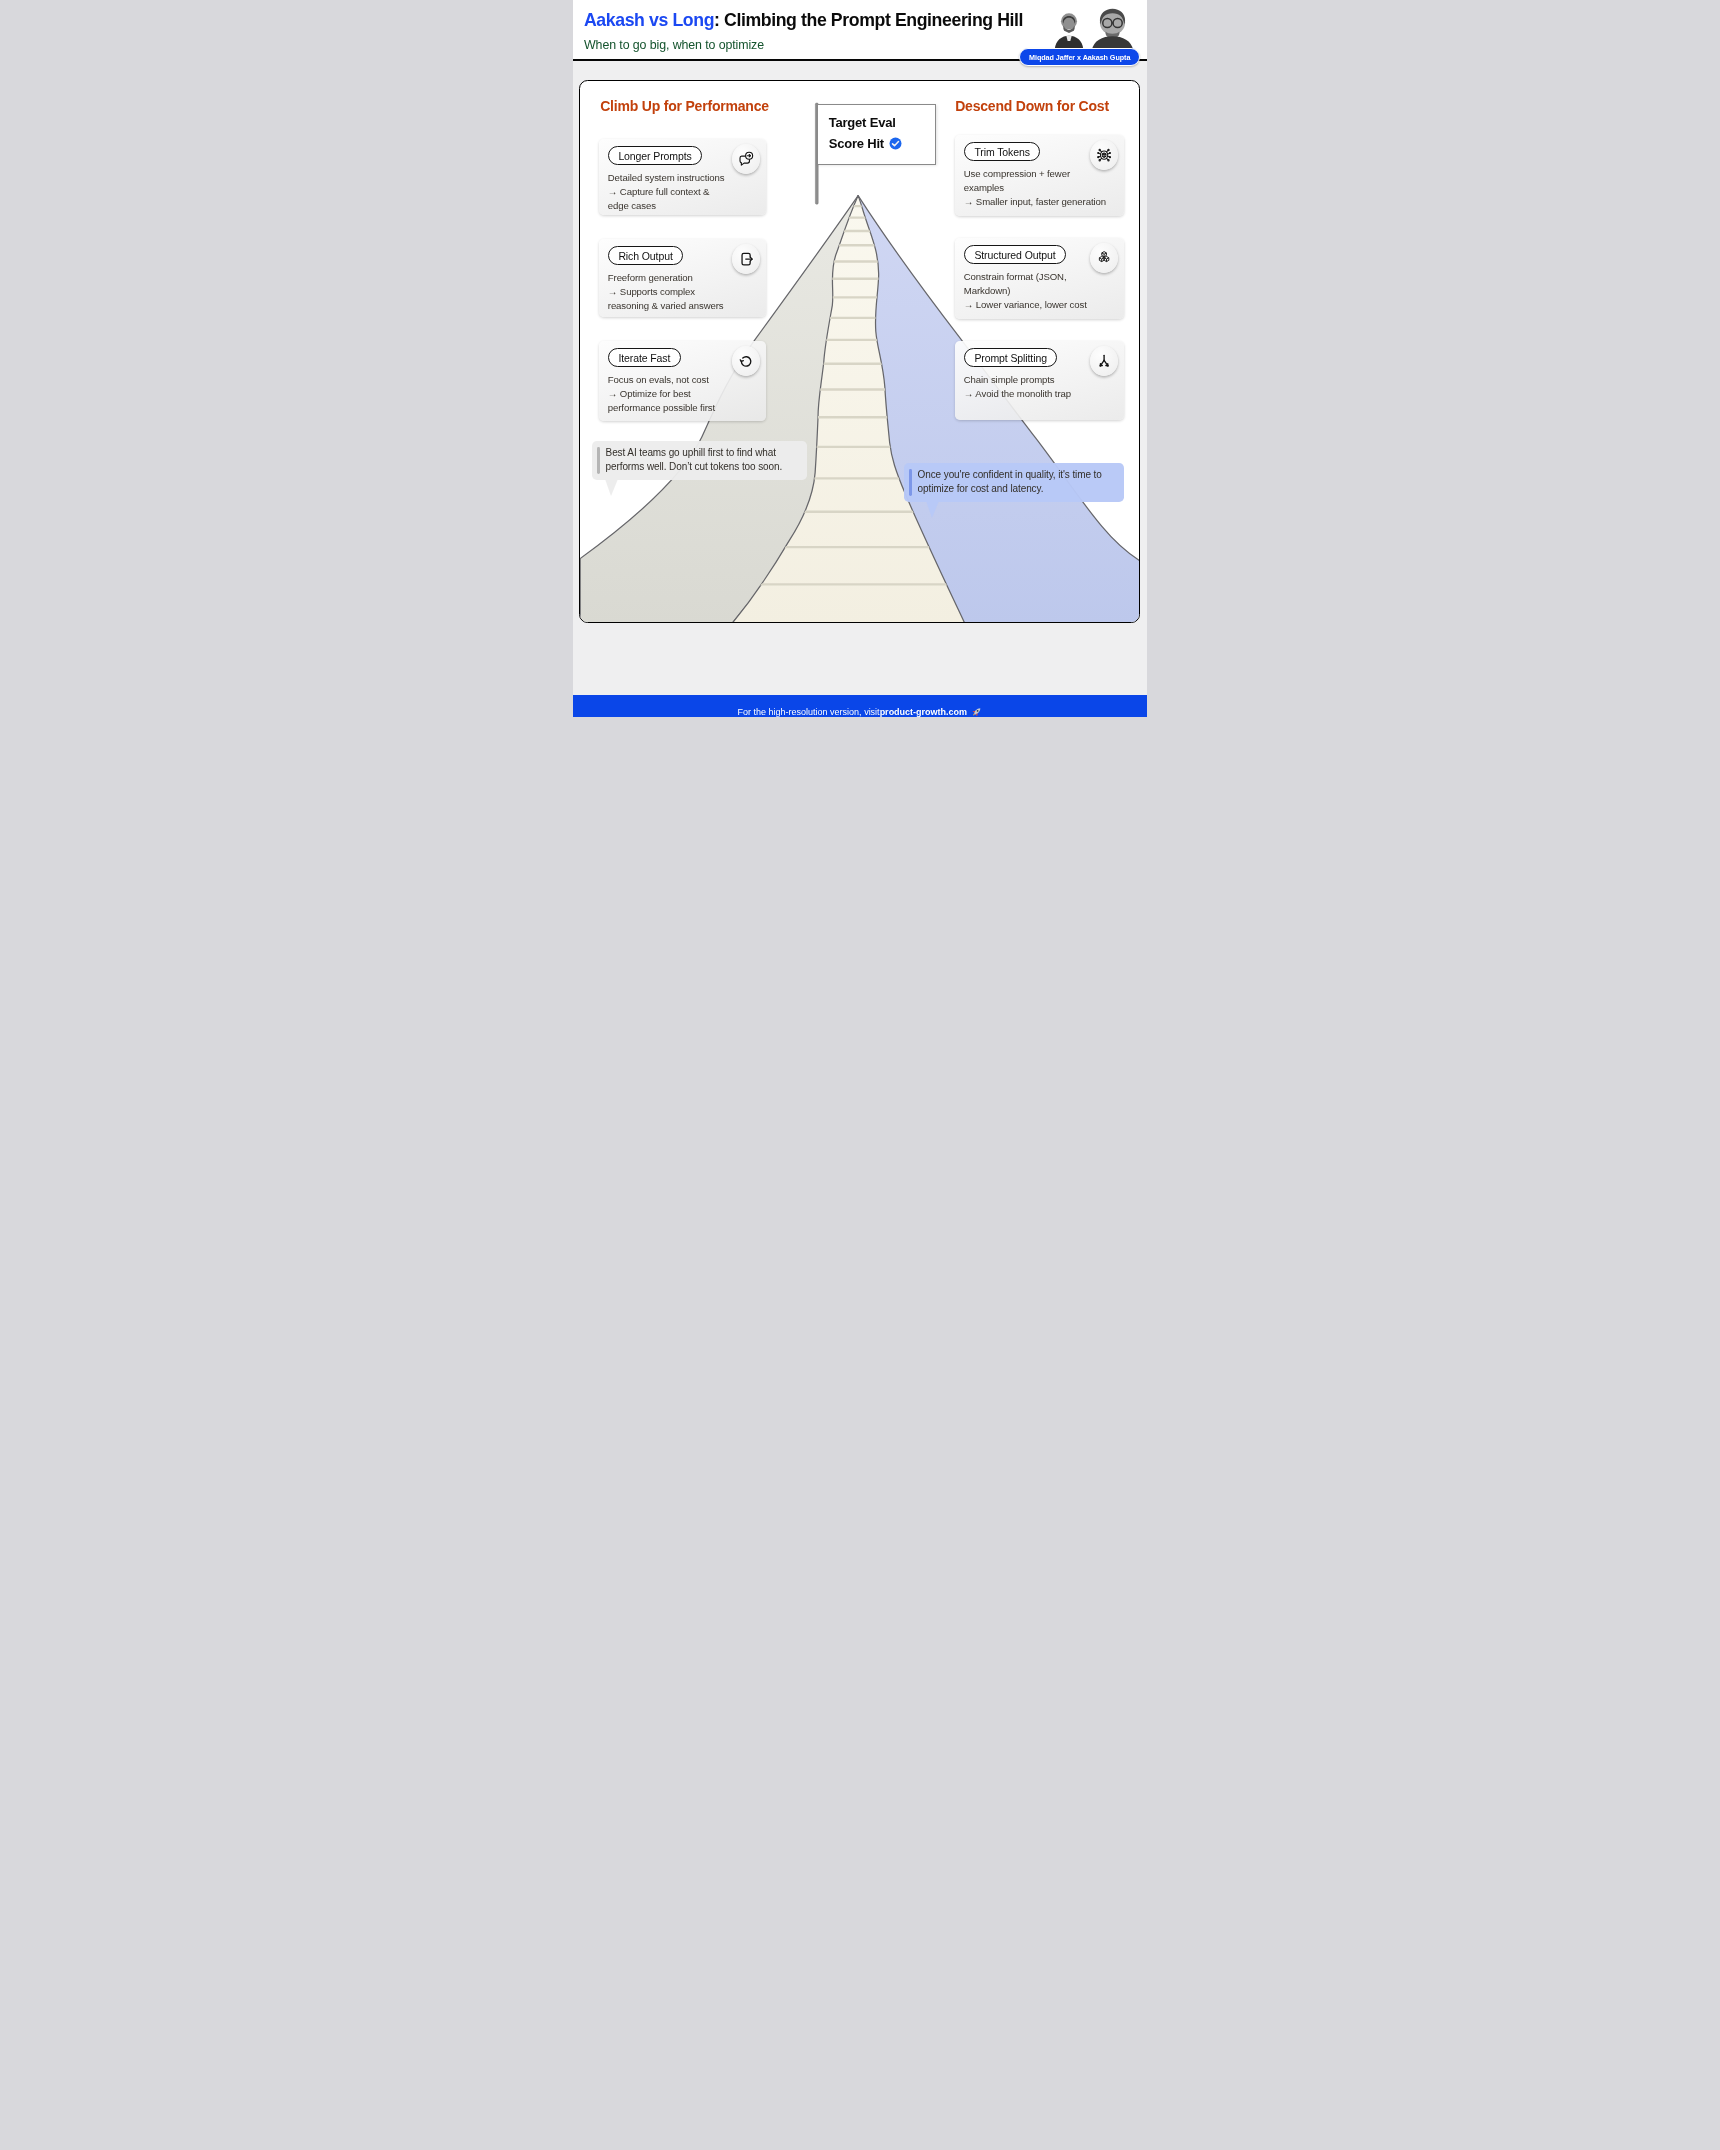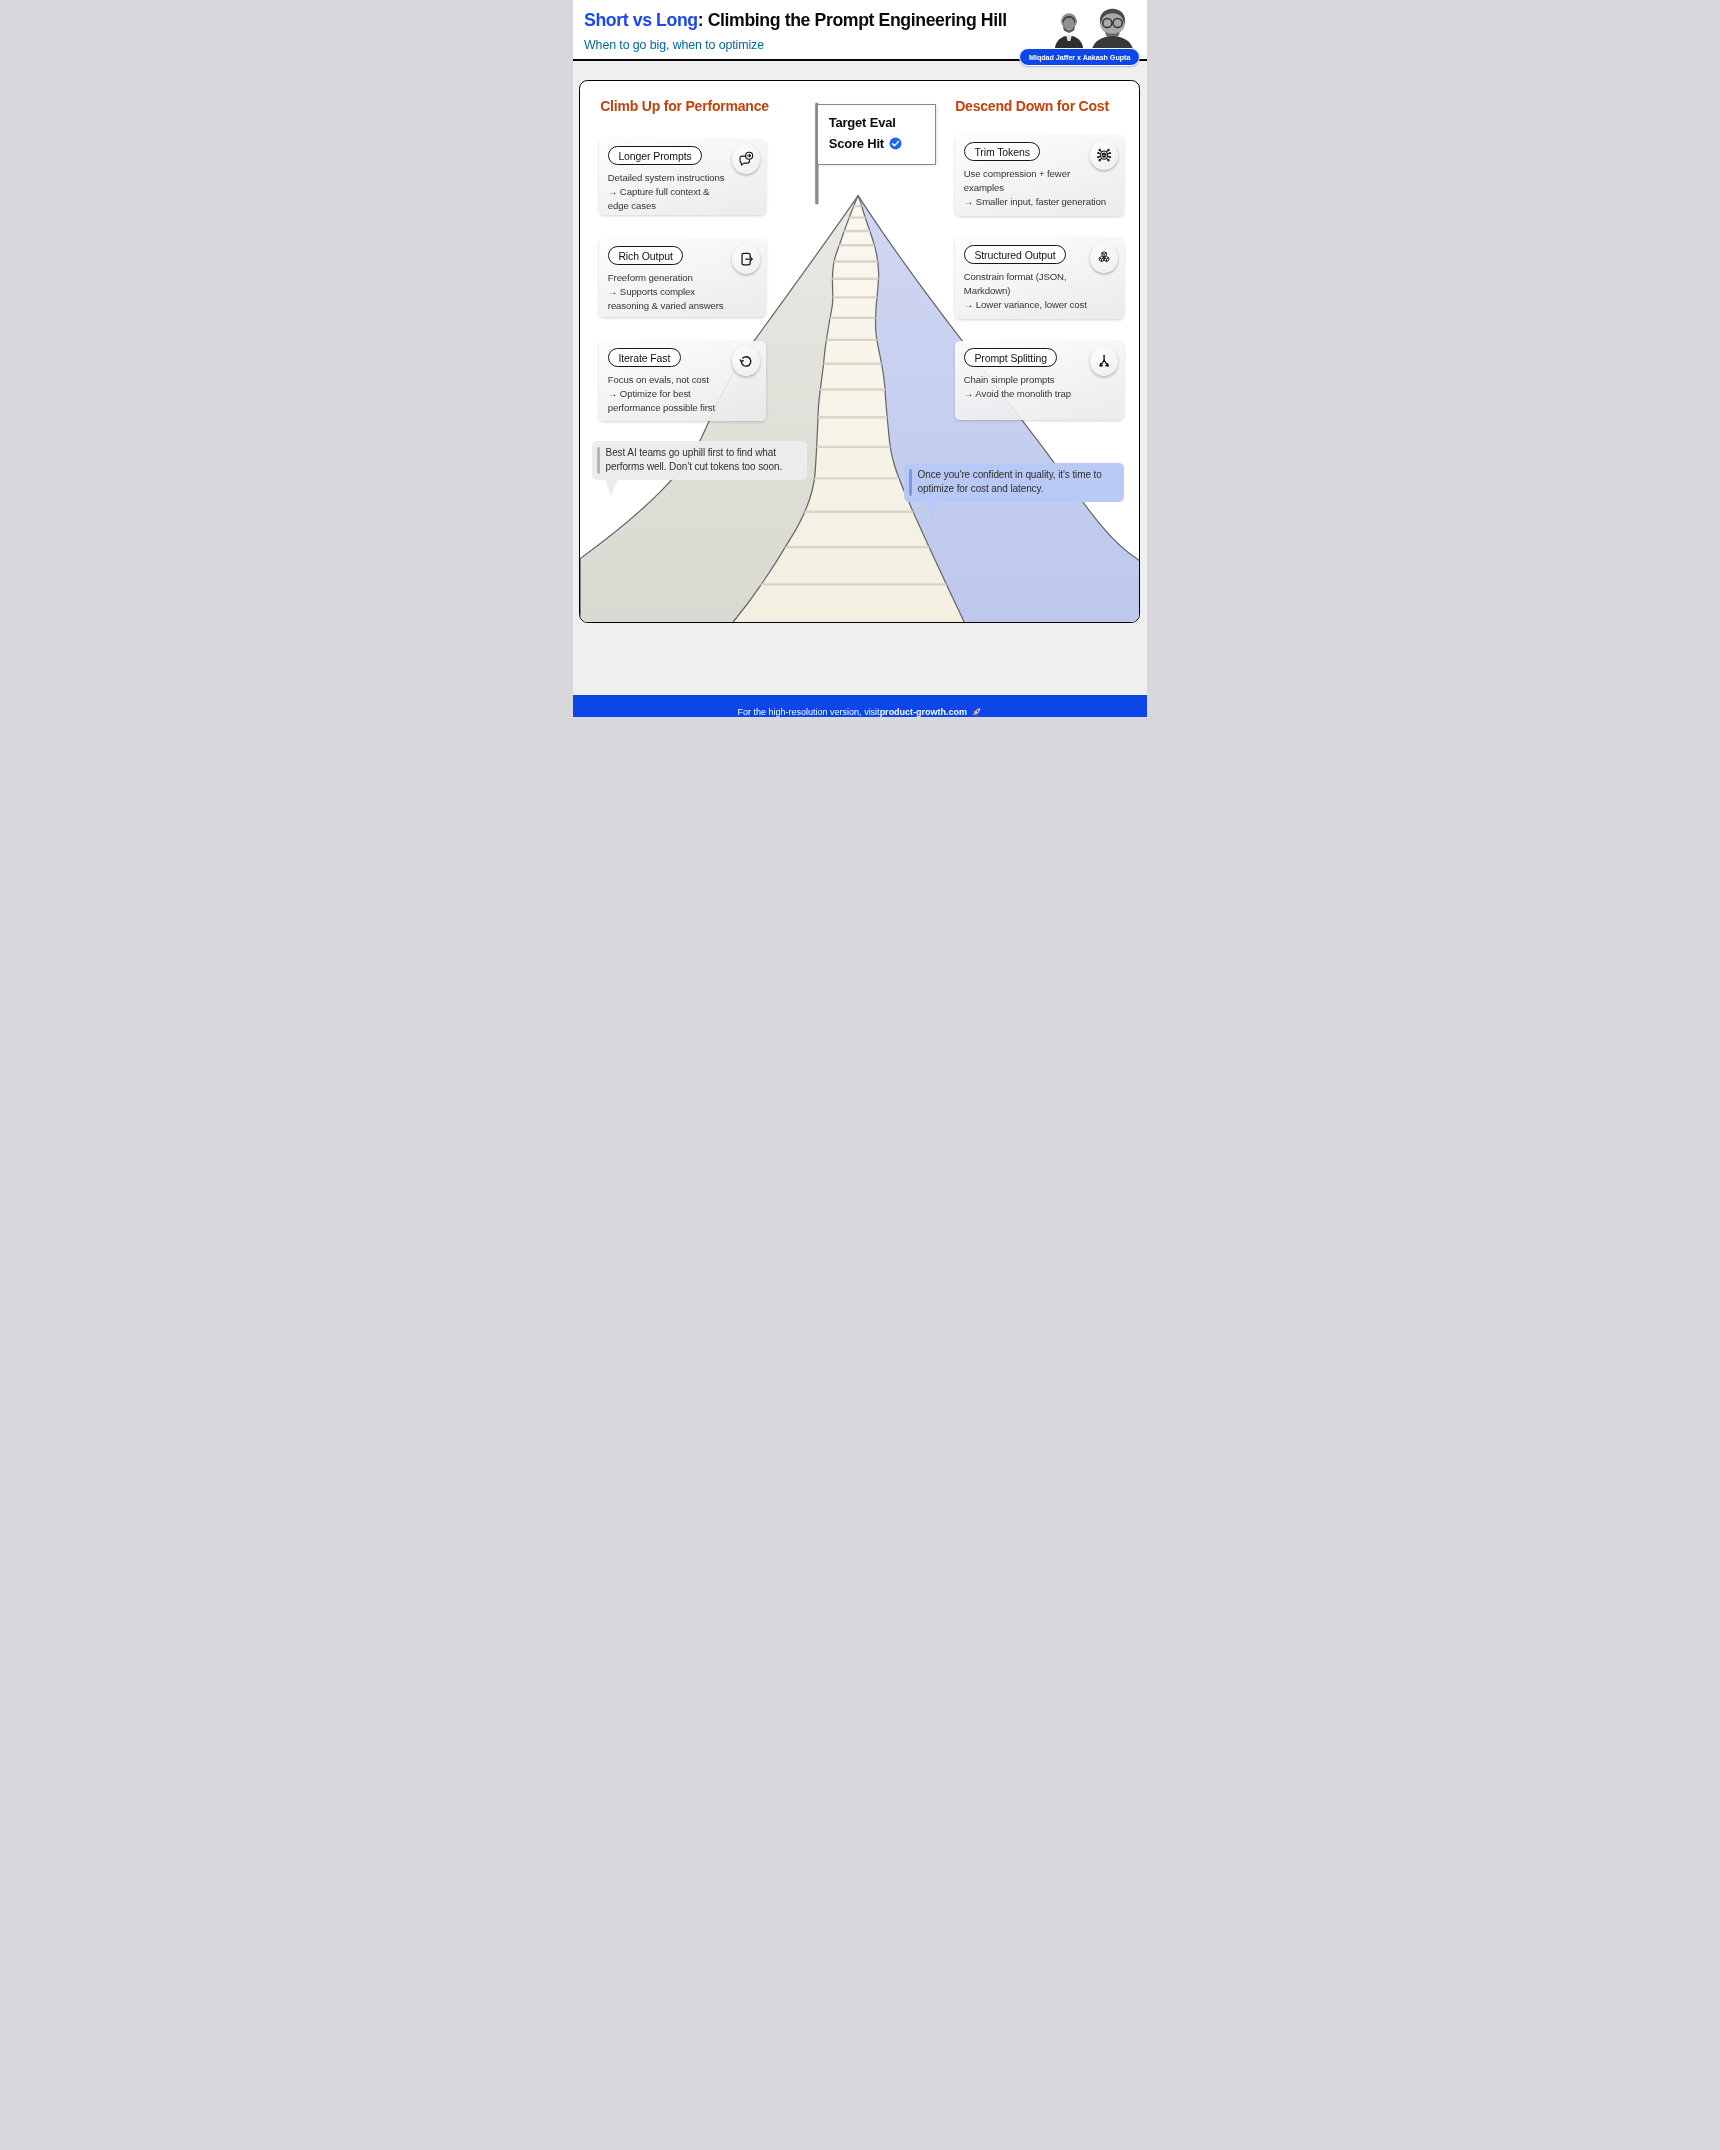--- a/index.html
+++ b/index.html
@@ -5,21 +5,21 @@
   * { margin:0; padding:0; box-sizing:border-box; }
   html,body { background:#d8d8dc; }
   body { font-family:"Liberation Sans", sans-serif; }
   .page { position:relative; width:574px; height:717px; margin:0 auto; background:#efeff0; overflow:hidden; }
 
   
   .header { position:absolute; left:0; top:0; width:574px; height:59px; background:#ffffff; z-index:2; }
   .header-rule { position:absolute; left:0; top:59px; width:574px; height:1.9px; background:#060606; z-index:3; }
   .main-title { position:absolute; left:11px; top:9.6px; font-size:17.7px; font-weight:bold; letter-spacing:-0.4px; color:#0b0b0b; white-space:nowrap; }
   .main-title .accent { color:#1b48f2; }
-  .main-subtitle { position:absolute; left:11px; top:38px; font-size:12.4px; color:#0369a1; letter-spacing:-0.1px; }
+  .main-subtitle { position:absolute; left:11px; top:38px; font-size:12.4px; color:#14532d; letter-spacing:-0.1px; }
 
   .authors { position:absolute; right:3.8px; top:0; width:124px; height:67px; z-index:5; }
   .photo { position:absolute; overflow:hidden; }
   .photo-1 { left:32px; top:7.6px; width:36px; height:41px; }
   .photo-2 { left:66px; top:3.8px; width:55px; height:46px; }
   .author-badge { position:absolute; left:0px; top:48px; width:121px; height:18px; background:#0d47ea; border:1px solid #ffffff; border-radius:9.6px; color:#ffffff; font-size:7.2px; font-weight:bold; display:flex; align-items:center; justify-content:center; letter-spacing:-0.05px; box-shadow:0 1px 1.9px rgba(0,0,0,.25); }
 
   
   .panel { position:absolute; left:6.2px; top:80px; width:561px; height:543px; background:#ffffff; border:0.8px solid #000000; border-radius:8.6px; overflow:hidden; z-index:2; }
   .mountain-svg { position:absolute; left:0; top:0; width:561px; height:543px; z-index:1; }
@@ -61,21 +61,21 @@
   .footer { position:absolute; left:0; top:695px; width:574px; height:22px; background:#0a46e8; display:flex; align-items:flex-end; justify-content:center; color:#ffffff; font-size:9px; z-index:2; }
   .footer b { font-weight:bold; }
   .rocket { width:11.5px; height:11.5px; margin-left:3.8px; }
 </style>
 </head>
 <body>
 
 <div class="page">
 
   <div class="header">
-    <div class="main-title"><span class="accent">Short vs Long</span><span>: Climbing the Prompt Engineering Hill</span></div>
+    <div class="main-title"><span class="accent">Aakash vs Long</span><span>: Climbing the Prompt Engineering Hill</span></div>
     <div class="main-subtitle">When to go big, when to optimize</div>
   </div>
   <div class="header-rule"></div>
 
   <div class="authors">
     <div class="photo photo-1">
       <svg viewBox="0 0 40 46" width="36" height="41">
         <rect x="0" y="0" width="40" height="46" fill="#ffffff"></rect>
         <circle cx="20" cy="15" r="9" fill="#8f8f8f"></circle>
         <path d="M20 9c-4 0-7 2.6-7 6 0 1 .2 2 .7 2.8C14 13 17 11 20 11s6 2 6.3 6.8c.5-.8.7-1.8.7-2.8 0-3.4-3-6-7-6z" fill="#3c3c3c"></path>

